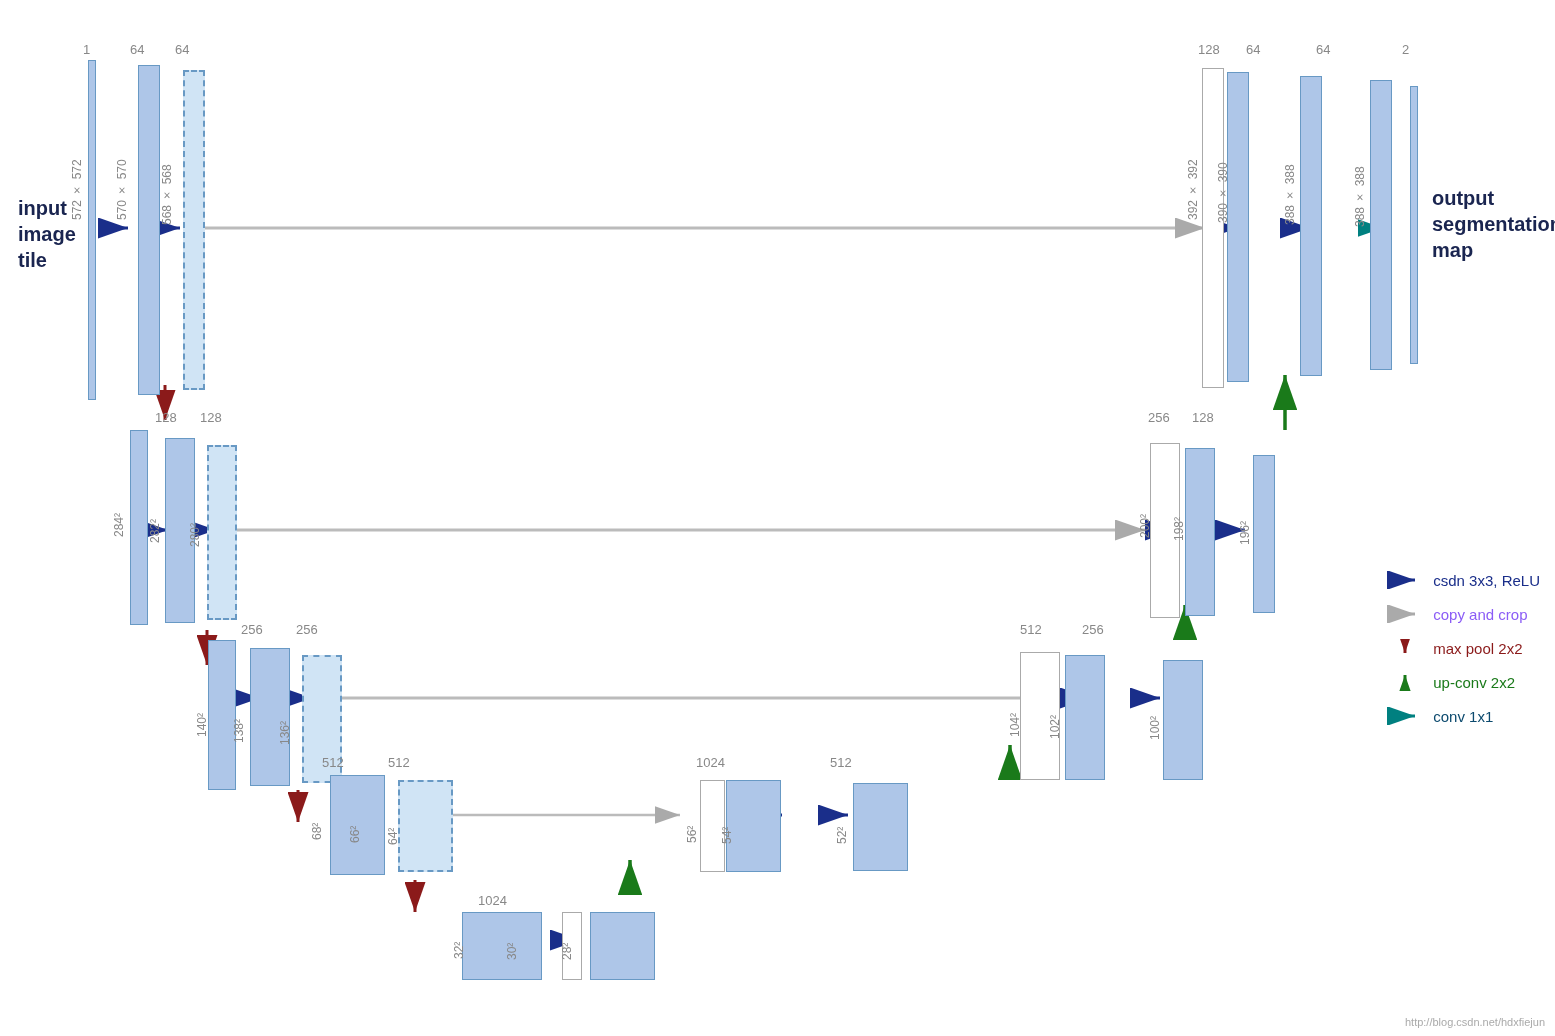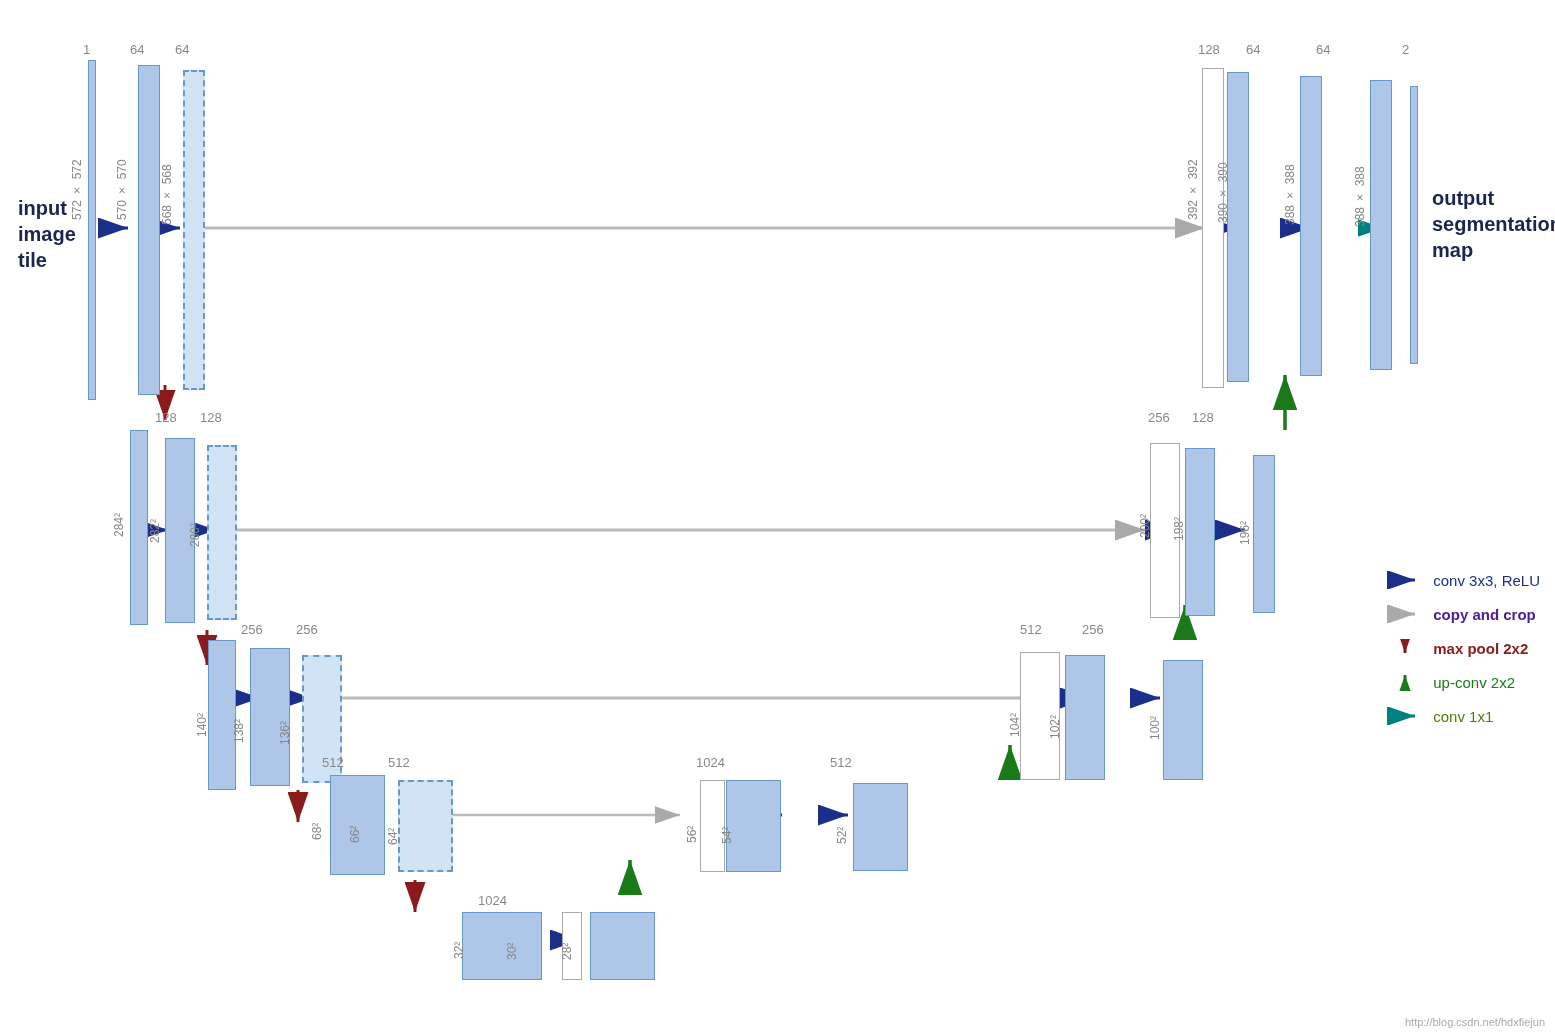--- a/index.html
+++ b/index.html
@@ -279,55 +279,55 @@
   <div class="text-label" style="left:1432px; top:185px; font-size:20px; color:#1a2550;">output<br>segmentation<br>map</div>
 
   <div class="legend" style="right:15px; top:570px;">
 
     <div class="legend-item">
       <div class="legend-arrow">
         <svg width="36" height="18">
             <line x1="2" y1="9" x2="28" y2="9" stroke="#1a2e8a" stroke-width="3" marker-end="url(#arrow-navy)"></line>
           </svg>
       </div>
-      <span style="font-size:15px; color:#1a2e8a;">conv 3x3, ReLU</span>
+      <span style="font-size:15px; color:#1a2e8a;">csdn 3x3, ReLU</span>
     </div>
 
     <div class="legend-item">
       <div class="legend-arrow">
         <svg width="36" height="18">
             <line x1="2" y1="9" x2="28" y2="9" stroke="#aaa" stroke-width="3" marker-end="url(#arrow-gray)"></line>
           </svg>
       </div>
-      <span style="font-size:15px; color:#4c1d95;font-weight:bold;">copy and crop</span>
+      <span style="font-size:15px; color:#8b5cf6;">copy and crop</span>
     </div>
 
     <div class="legend-item">
       <div class="legend-arrow">
         <svg width="36" height="18">
             <line x1="18" y1="2" x2="18" y2="14" stroke="#8b1a1a" stroke-width="3" marker-end="url(#arrow-darkred)"></line>
           </svg>
       </div>
-      <span style="font-size:15px; color:#8b1a1a;font-weight:bold;">max pool 2x2</span>
+      <span style="font-size:15px; color:#8b1a1a;">max pool 2x2</span>
     </div>
 
     <div class="legend-item">
       <div class="legend-arrow">
         <svg width="36" height="18">
             <line x1="18" y1="14" x2="18" y2="2" stroke="#1a7a1a" stroke-width="3" marker-end="url(#arrow-green)"></line>
           </svg>
       </div>
       <span style="font-size:15px; color:#1a7a1a;">up-conv 2x2</span>
     </div>
 
     <div class="legend-item">
       <div class="legend-arrow">
         <svg width="36" height="18">
             <line x1="2" y1="9" x2="28" y2="9" stroke="#008080" stroke-width="3" marker-end="url(#arrow-teal)"></line>
           </svg>
       </div>
-      <span style="font-size:15px; color:#4d7c0f;">conv 1x1</span>
+      <span style="font-size:15px; color:#0c4a6e;">conv 1x1</span>
     </div>
   </div>
 
   <div class="watermark">http://blog.csdn.net/hdxfiejun</div>
 
 </div>
 
 </body></html>

